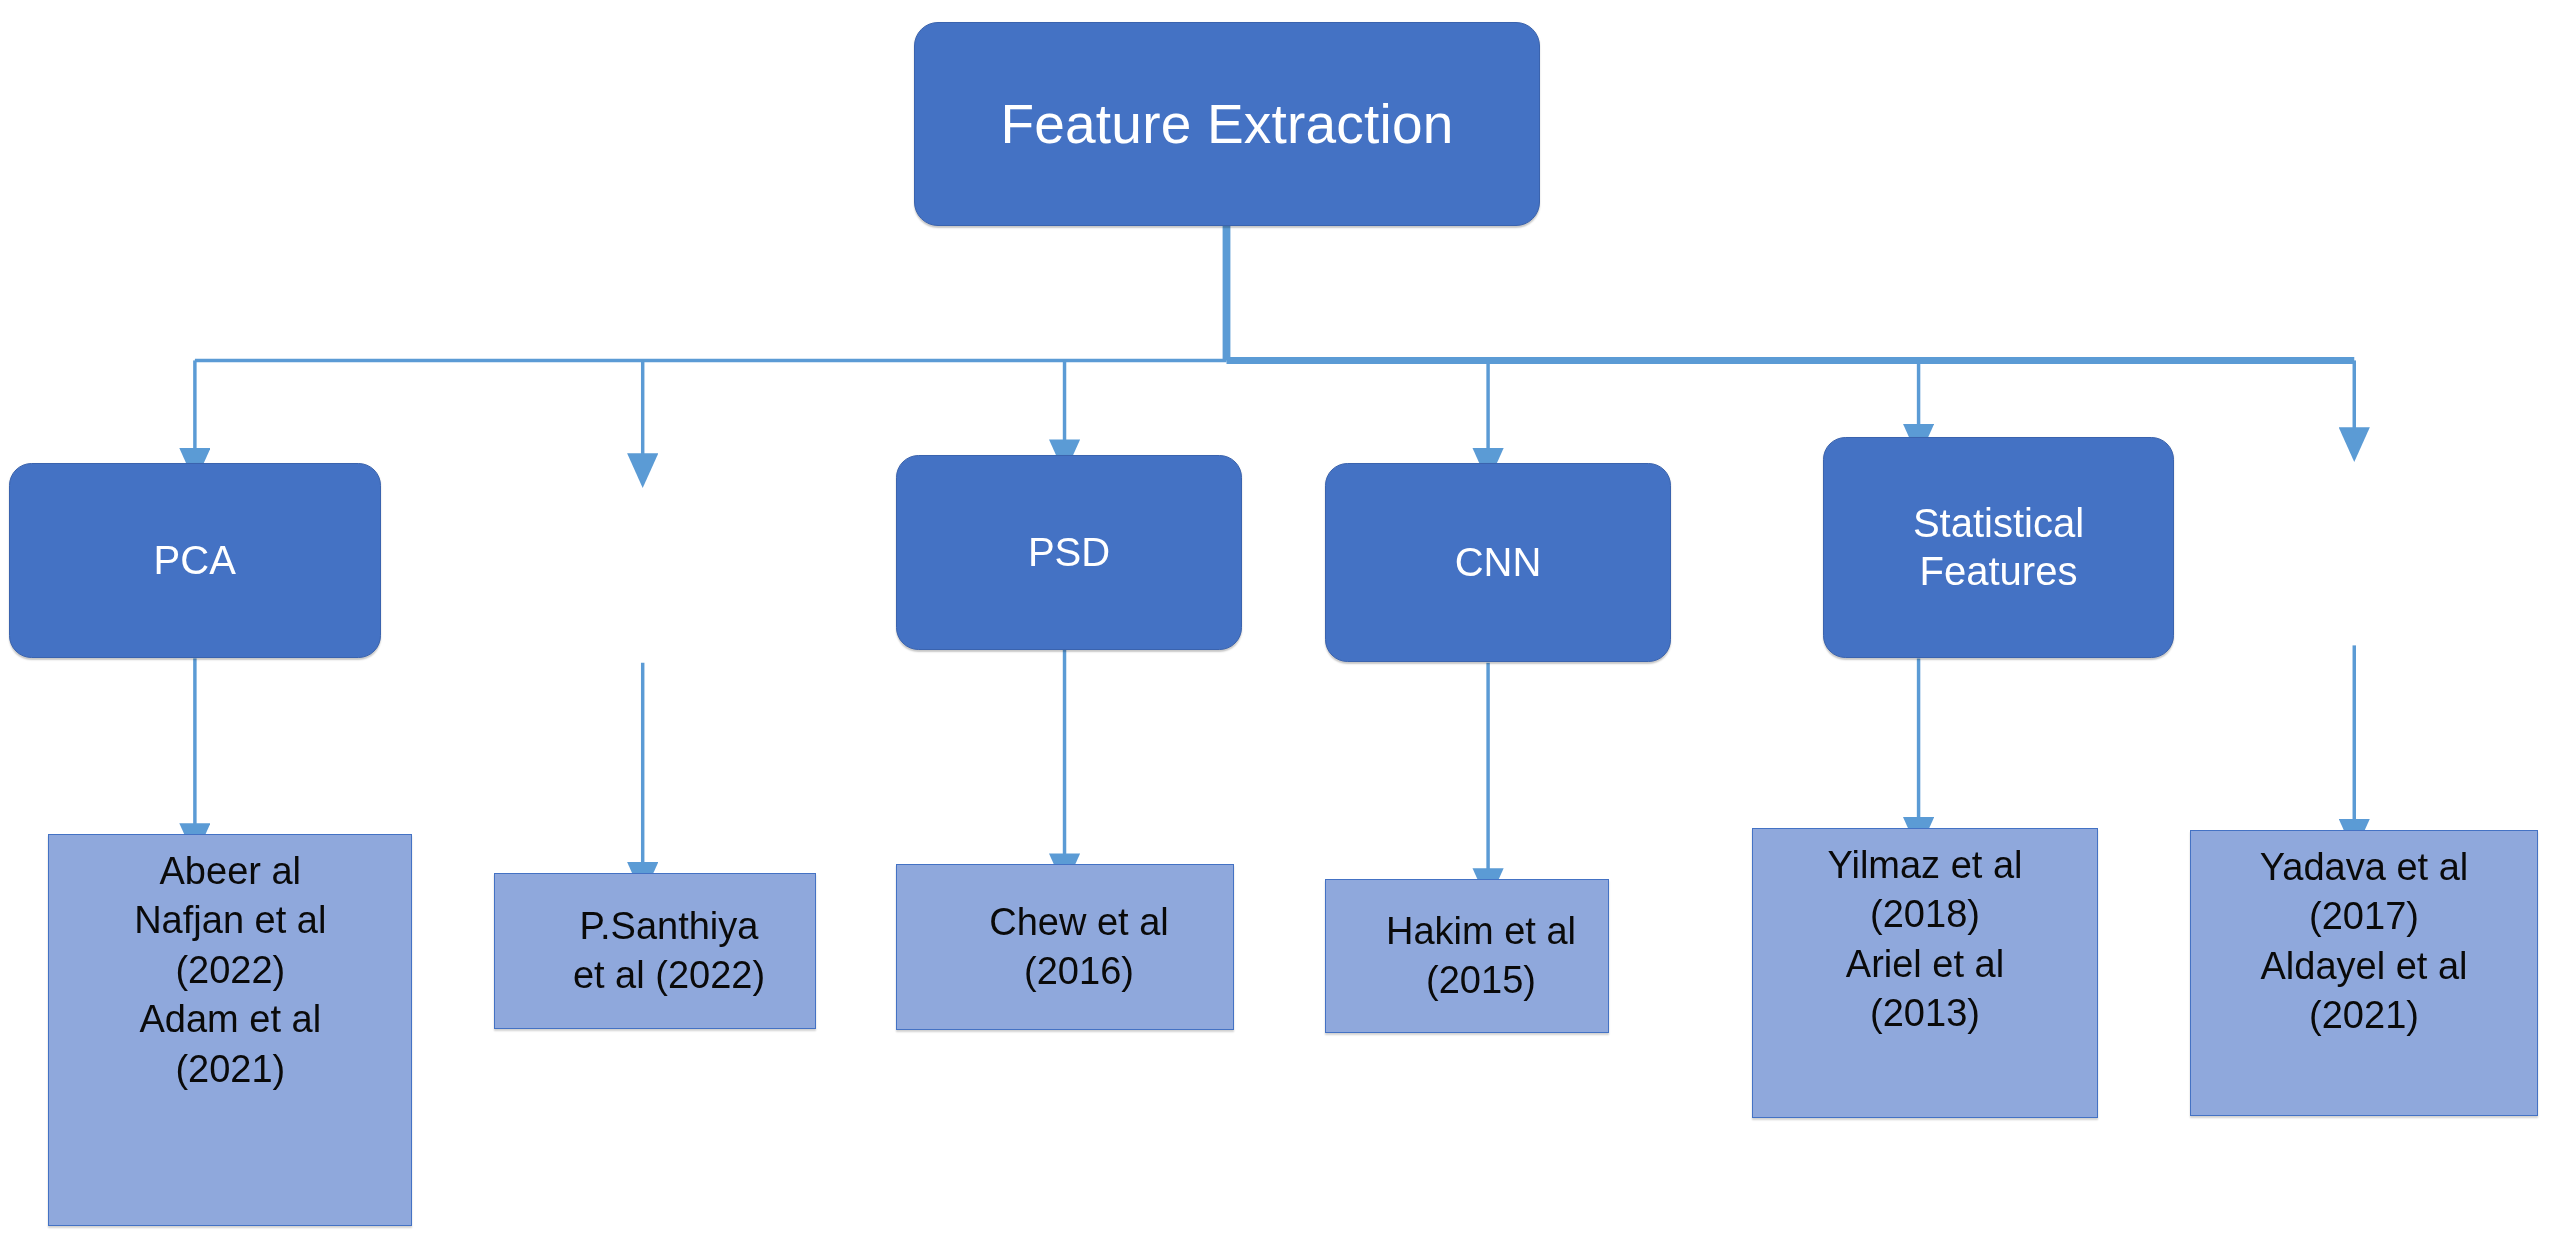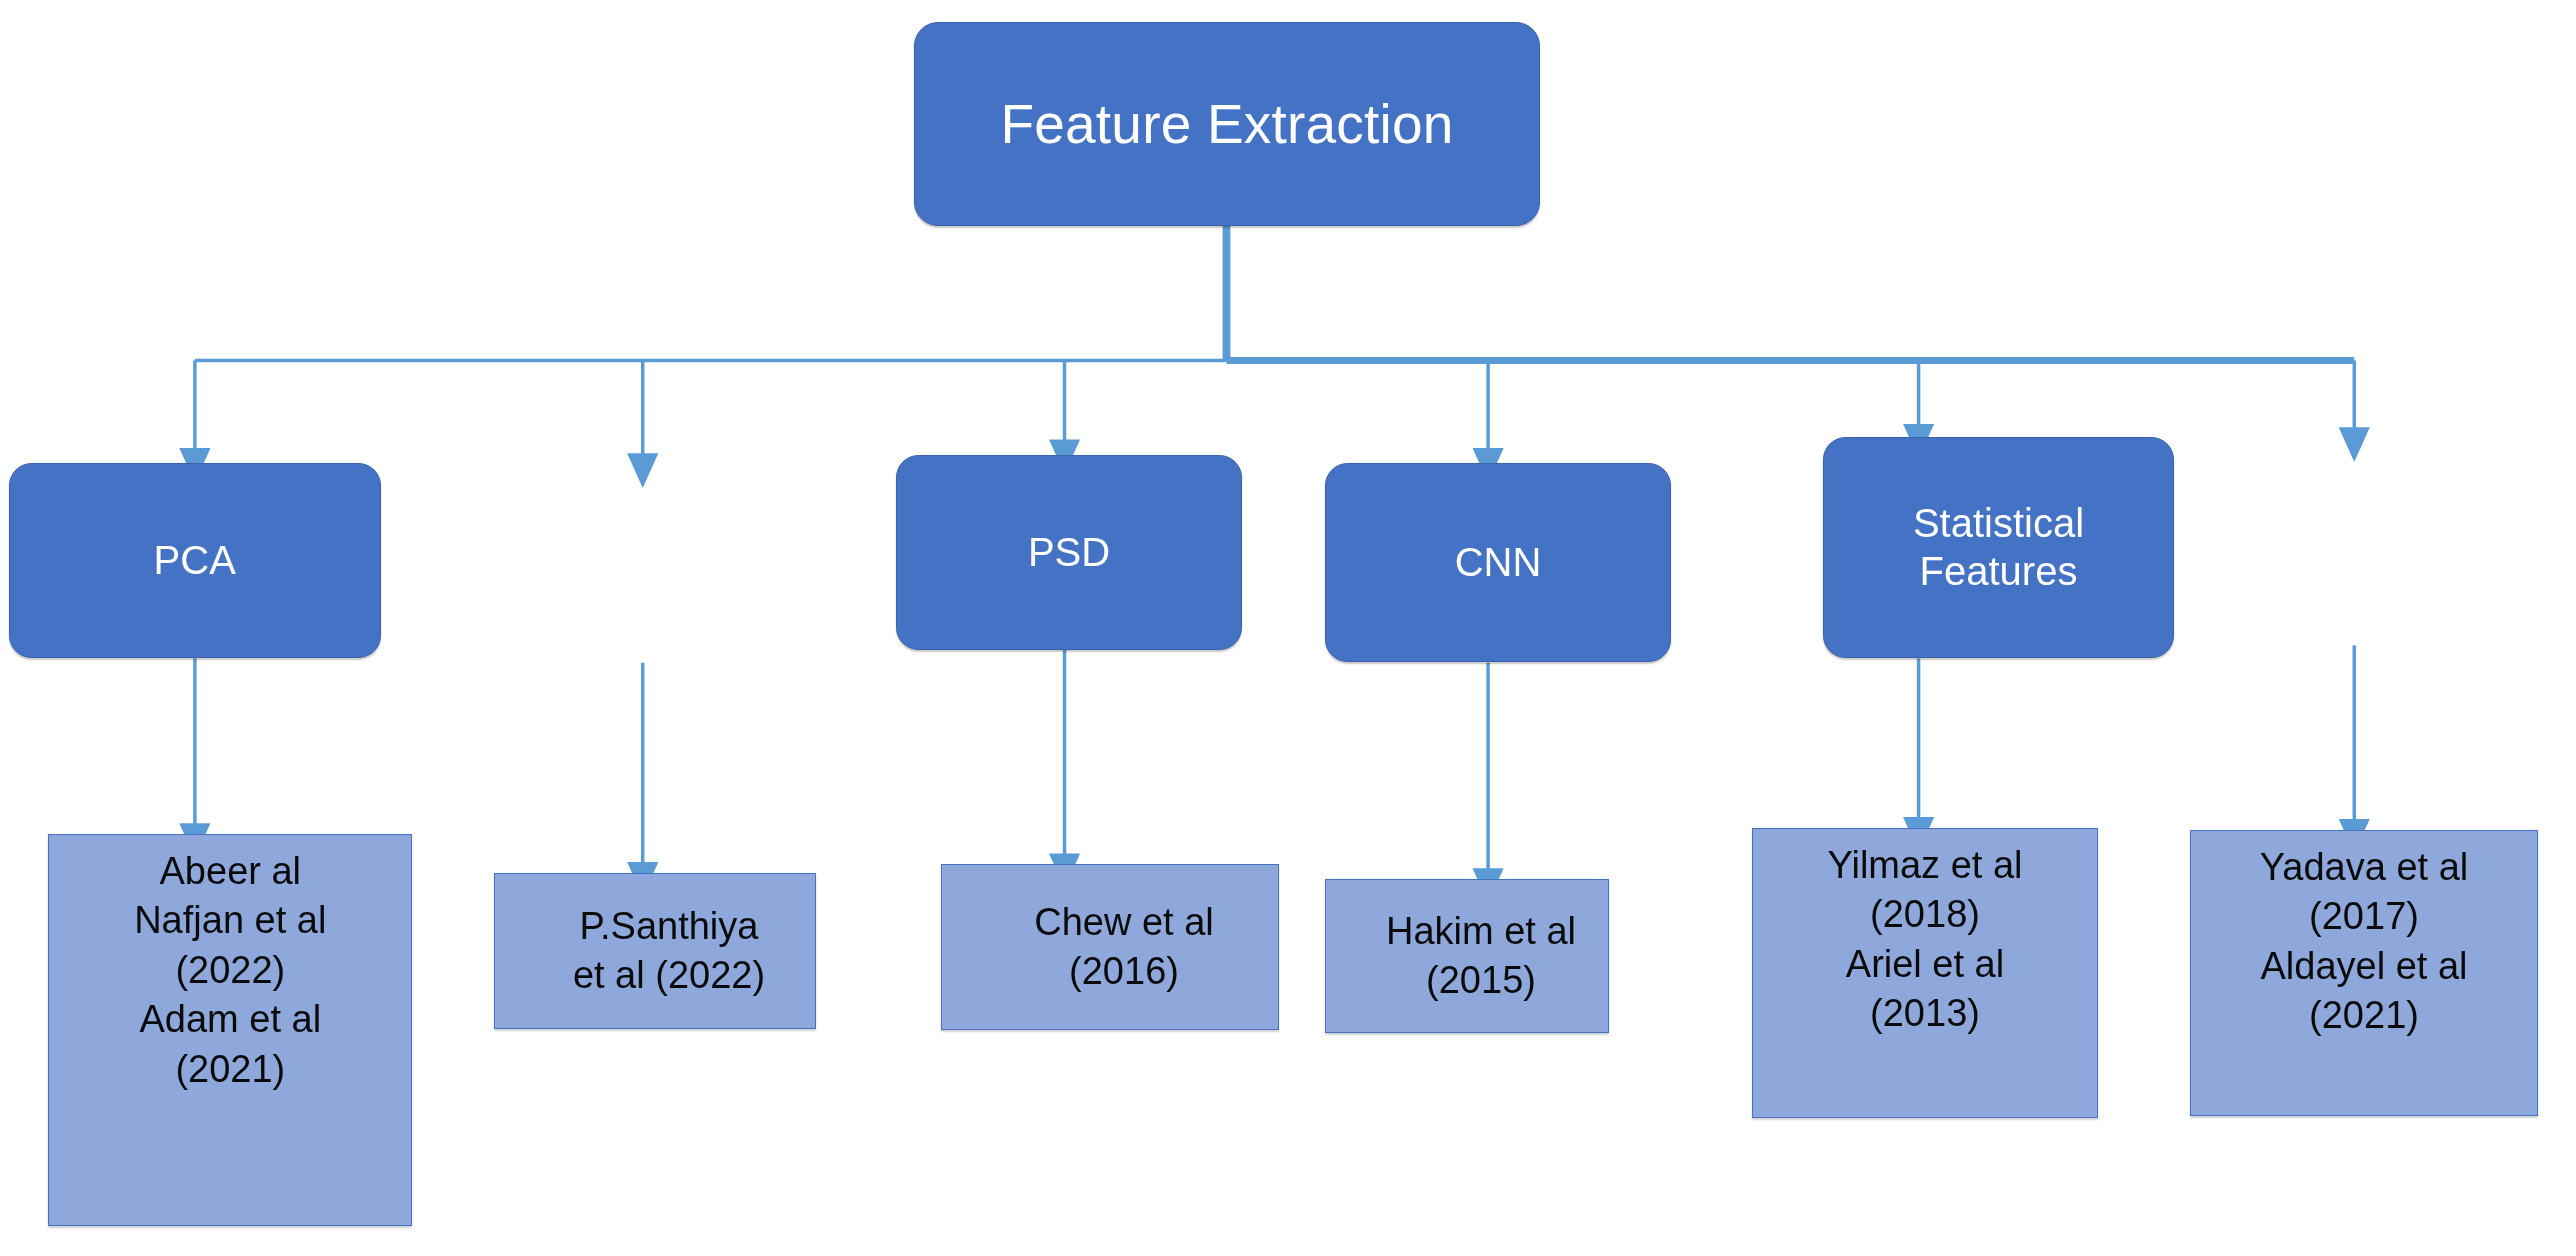--- a/index.html
+++ b/index.html
@@ -168,21 +168,21 @@
 (2022)
 Adam et al
 (2021)</span>
   </div>
 
   <div class="node node-leaf leaf-mid" style="left:494px; top:873px; width:322px; height:156px;">
     <span class="node-label">P.Santhiya
 et al (2022)</span>
   </div>
 
-  <div class="node node-leaf leaf-mid" style="left:896px; top:864px; width:338px; height:166px;margin-left:45px;">
+  <div class="node node-leaf leaf-mid" style="left:896px; top:864px; width:338px; height:166px;">
     <span class="node-label">Chew  et al
 (2016)</span>
   </div>
 
   <div class="node node-leaf leaf-mid" style="left:1325px; top:879px; width:284px; height:154px;">
     <span class="node-label">Hakim et al
 (2015)</span>
   </div>
 
   <div class="node node-leaf" style="left:1752px; top:828px; width:346px; height:290px;">

